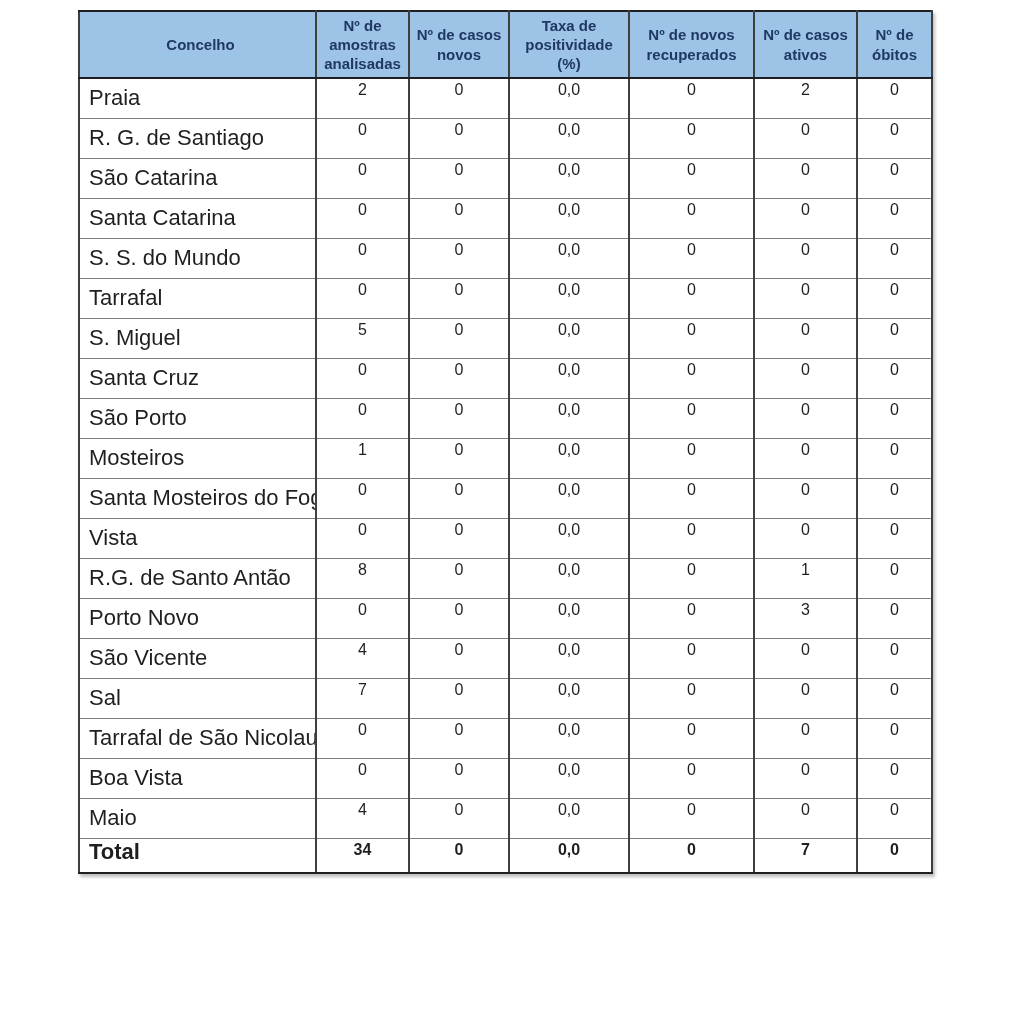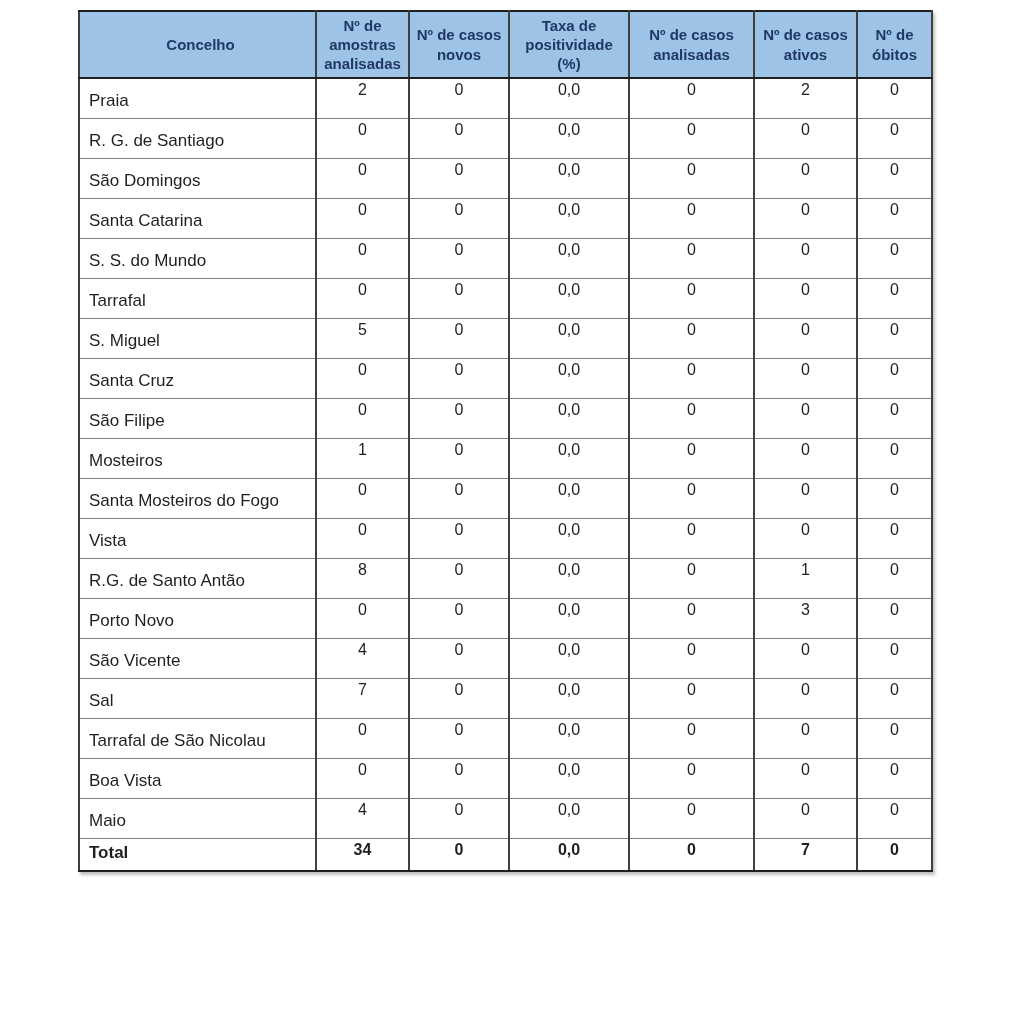--- a/index.html
+++ b/index.html
@@ -58,21 +58,21 @@
   }
   tbody td {
     border-bottom: 1px solid #7f7f7f;
     color: #1f1f1f;
     font-size: 16px;
   }
   tbody td.name-cell {
     text-align: left;
     vertical-align: bottom;
     padding: 0 4px 7px 9px;
-    font-size: 17px;
+    font-size: 22px;
     white-space: nowrap;
   }
   tbody td.num-cell {
     text-align: center;
     vertical-align: top;
     padding-top: 2px;
   }
   tbody tr.total td {
     font-weight: bold;
     border-bottom: 2px solid #1f1f1f;
@@ -96,21 +96,21 @@
         <col style="width:125px">
         <col style="width:103px">
         <col style="width:75px">
       </colgroup>
       <thead>
         <tr id="header-row">
             <th class="name-col">Concelho</th>
             <th>Nº de amostras analisadas</th>
             <th>Nº de casos novos</th>
             <th>Taxa de positividade (%)</th>
-            <th>Nº de casos analisadas</th>
+            <th>Nº de novos recuperados</th>
             <th>Nº de casos ativos</th>
             <th>Nº de óbitos</th>
           </tr>
       </thead>
       <tbody id="body-rows">
           <tr>
             <td class="name-cell">Praia</td>
             <td class="num-cell">2</td>
             <td class="num-cell">0</td>
             <td class="num-cell">0,0</td>
@@ -121,21 +121,21 @@
           <tr>
             <td class="name-cell">R. G. de Santiago</td>
             <td class="num-cell">0</td>
             <td class="num-cell">0</td>
             <td class="num-cell">0,0</td>
             <td class="num-cell">0</td>
             <td class="num-cell">0</td>
             <td class="num-cell">0</td>
           </tr>
           <tr>
-            <td class="name-cell">São Domingos</td>
+            <td class="name-cell">São Catarina</td>
             <td class="num-cell">0</td>
             <td class="num-cell">0</td>
             <td class="num-cell">0,0</td>
             <td class="num-cell">0</td>
             <td class="num-cell">0</td>
             <td class="num-cell">0</td>
           </tr>
           <tr>
             <td class="name-cell">Santa Catarina</td>
             <td class="num-cell">0</td>
@@ -175,21 +175,21 @@
           <tr>
             <td class="name-cell">Santa Cruz</td>
             <td class="num-cell">0</td>
             <td class="num-cell">0</td>
             <td class="num-cell">0,0</td>
             <td class="num-cell">0</td>
             <td class="num-cell">0</td>
             <td class="num-cell">0</td>
           </tr>
           <tr>
-            <td class="name-cell">São Filipe</td>
+            <td class="name-cell">São Porto</td>
             <td class="num-cell">0</td>
             <td class="num-cell">0</td>
             <td class="num-cell">0,0</td>
             <td class="num-cell">0</td>
             <td class="num-cell">0</td>
             <td class="num-cell">0</td>
           </tr>
           <tr>
             <td class="name-cell">Mosteiros</td>
             <td class="num-cell">1</td>

